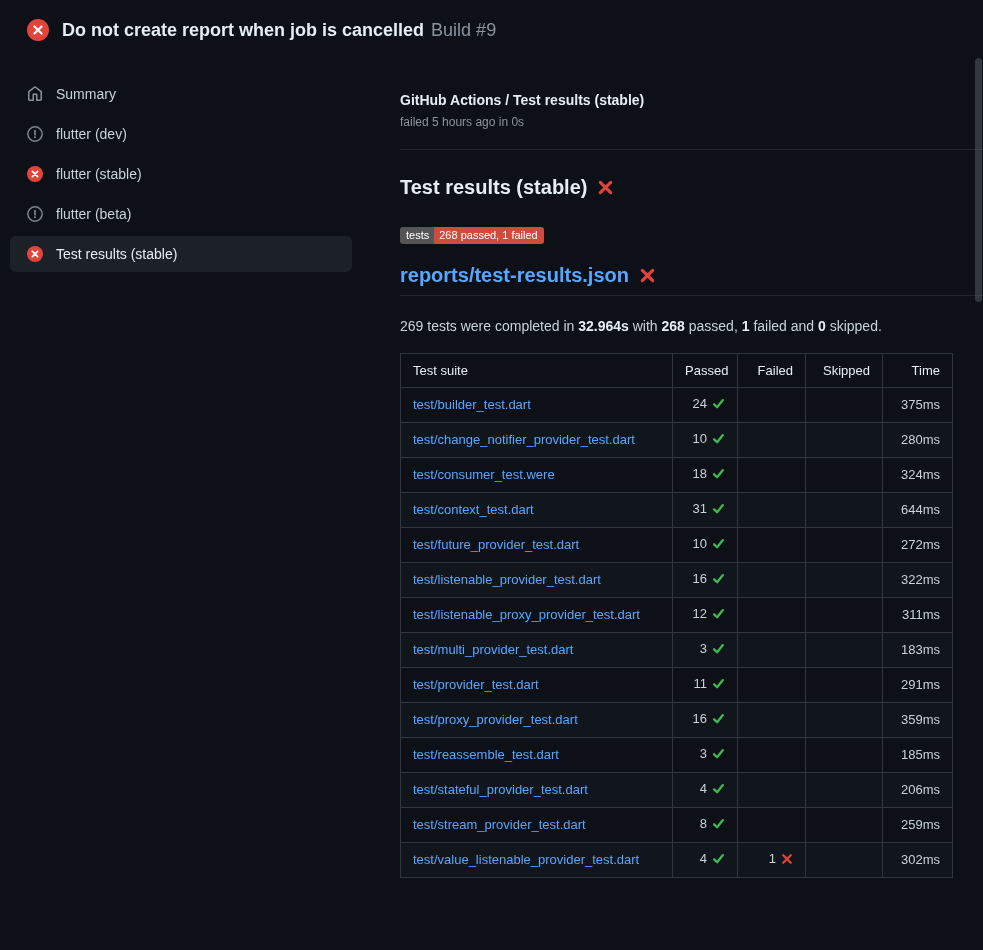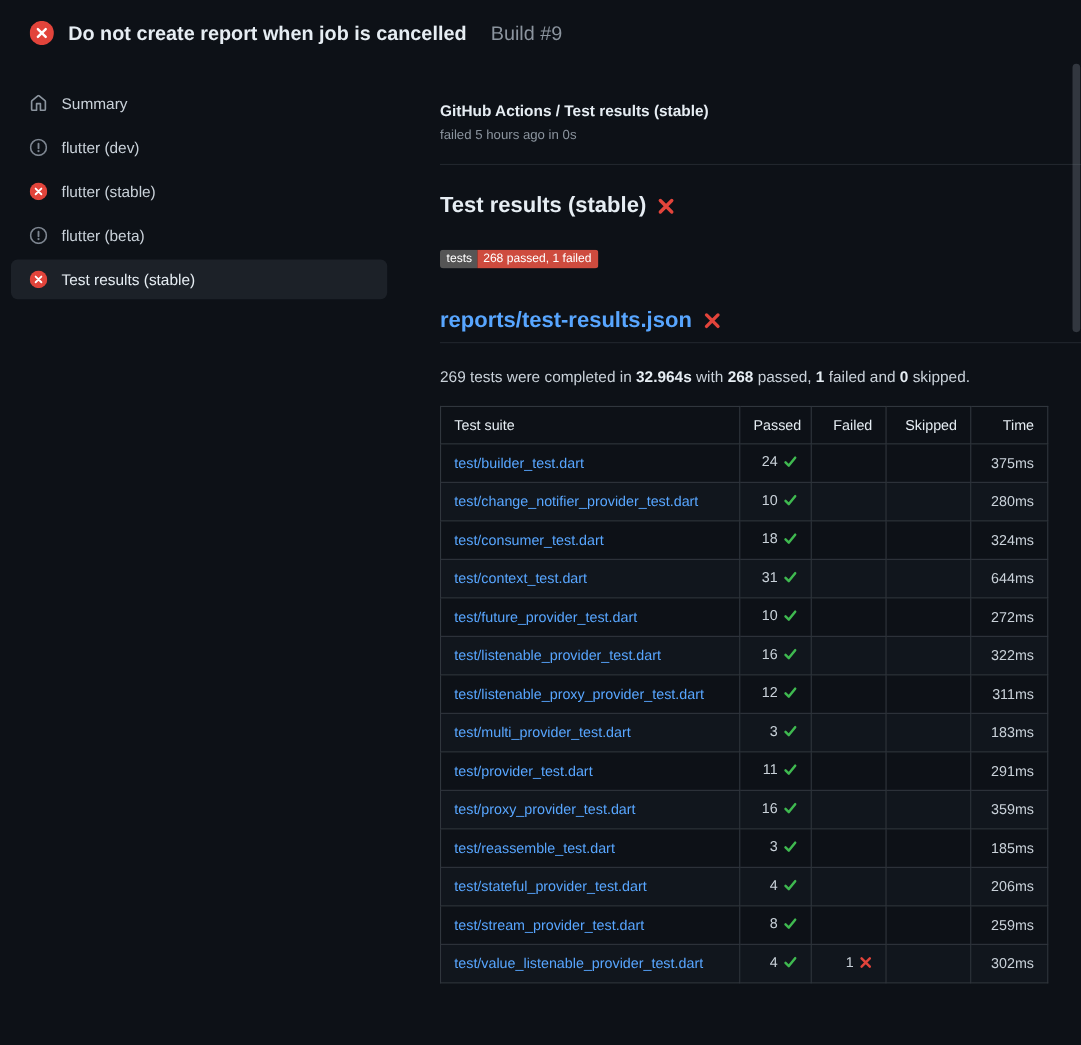--- a/index.html
+++ b/index.html
@@ -8,39 +8,39 @@
     --danger:#e2443b; --success:#3fb950;
     --selected:#1c2128; --badge-gray:#555555; --badge-red:#ce4b3e;
     --row-alt:#11161d;
   }
   *{margin:0;padding:0;box-sizing:border-box}
   html,body{width:983px;height:950px;overflow:hidden}
   body{background:var(--bg);color:var(--fg2);font-family:"Liberation Sans","DejaVu Sans",sans-serif;position:relative}
 
   .app-header{display:flex;align-items:center;gap:13px;padding:16px 24px 12px 27px;height:56px}
   .app-header .ttl{font-size:18px;font-weight:700;color:var(--fg)}
-  .app-header .build{font-size:18px;font-weight:400;color:var(--muted);margin-left:22px}
+  .app-header .build{font-size:18px;font-weight:400;color:var(--muted);margin-left:7px}
   .icn{display:inline-flex;align-items:center;justify-content:center;flex:0 0 auto}
 
   .layout{display:flex;align-items:flex-start}
   .sidebar{width:400px;flex:0 0 400px;padding:20px 48px 0 10px}
   .side-item{display:flex;align-items:flex-end;gap:13px;padding:10px 17px;border-radius:6px;
              font-size:14px;color:var(--fg2);cursor:pointer;margin-bottom:4px;line-height:16px}
   .side-item.selected{background:var(--selected);color:var(--fg)}
   .jobs-label{font-size:12px;color:var(--muted);padding:0 17px;margin:26px 0 20px}
 
   .main{flex:1;min-width:0;padding-top:36px}
   .crumb{font-size:14px;font-weight:700;color:var(--fg);line-height:17px}
   .meta{font-size:12px;color:var(--muted);margin-top:6px}
   .rule{border:0;border-top:1px solid var(--rule);margin:20px 0 0}
   h2.sec{font-size:20px;font-weight:700;color:var(--fg);display:flex;align-items:center;gap:10px;margin-top:26px}
   .badge{display:inline-flex;margin-top:28px;font-size:11px;border-radius:3px;overflow:hidden;line-height:11px}
   .badge .bl{background:var(--badge-gray);color:#ffffff;padding:3px 5px 3px 6px}
   .badge .br{background:var(--badge-red);color:#ffffff;padding:3px 6px 3px 5px}
-  h2.report{font-size:20px;font-weight:700;margin-top:36px;padding-bottom:8px;border-bottom:1px solid var(--rule);
+  h2.report{font-size:20px;font-weight:700;margin-top:20px;padding-bottom:8px;border-bottom:1px solid var(--rule);
             display:flex;align-items:center;gap:10px}
   h2.report a{color:var(--link);text-decoration:none;cursor:pointer}
   .summary{font-size:14px;color:var(--fg2);margin-top:22px;line-height:17px}
   .summary strong{color:var(--fg);font-weight:700}
 
   table{border-collapse:collapse;margin-top:18px;width:552px;font-size:13px;table-layout:fixed}
   th,td{border:1px solid var(--border);padding:8px 12px;height:34px;line-height:16px;overflow:hidden;white-space:nowrap}
   th{color:var(--fg);font-weight:400;text-align:left}
   th:nth-child(n+2),td:nth-child(n+2){text-align:right}
   tbody tr:nth-child(even){background:var(--row-alt)}
@@ -179,21 +179,21 @@
           <tr>
             <td class="suite"><a>test/change_notifier_provider_test.dart</a></td>
             <td><span>10</span><span class="ic icn"><svg width="13" height="13" viewBox="0 0 16 16">
                   <path d="M2.6 9l3.7 3.6L13.4 3.8" stroke="#3fb950" stroke-width="2.8" fill="none" stroke-linecap="round" stroke-linejoin="round"></path>
                 </svg></span></td>
             <td></td>
             <td></td>
             <td>280ms</td>
           </tr>
           <tr>
-            <td class="suite"><a>test/consumer_test.dart</a></td>
+            <td class="suite"><a>test/consumer_test.were</a></td>
             <td><span>18</span><span class="ic icn"><svg width="13" height="13" viewBox="0 0 16 16">
                   <path d="M2.6 9l3.7 3.6L13.4 3.8" stroke="#3fb950" stroke-width="2.8" fill="none" stroke-linecap="round" stroke-linejoin="round"></path>
                 </svg></span></td>
             <td></td>
             <td></td>
             <td>324ms</td>
           </tr>
           <tr>
             <td class="suite"><a>test/context_test.dart</a></td>
             <td><span>31</span><span class="ic icn"><svg width="13" height="13" viewBox="0 0 16 16">

